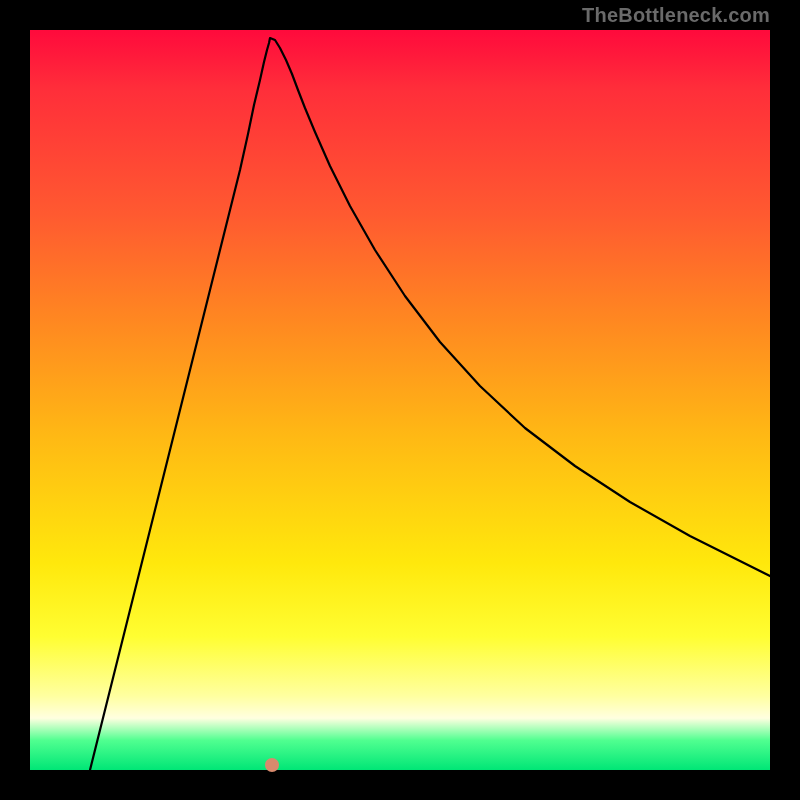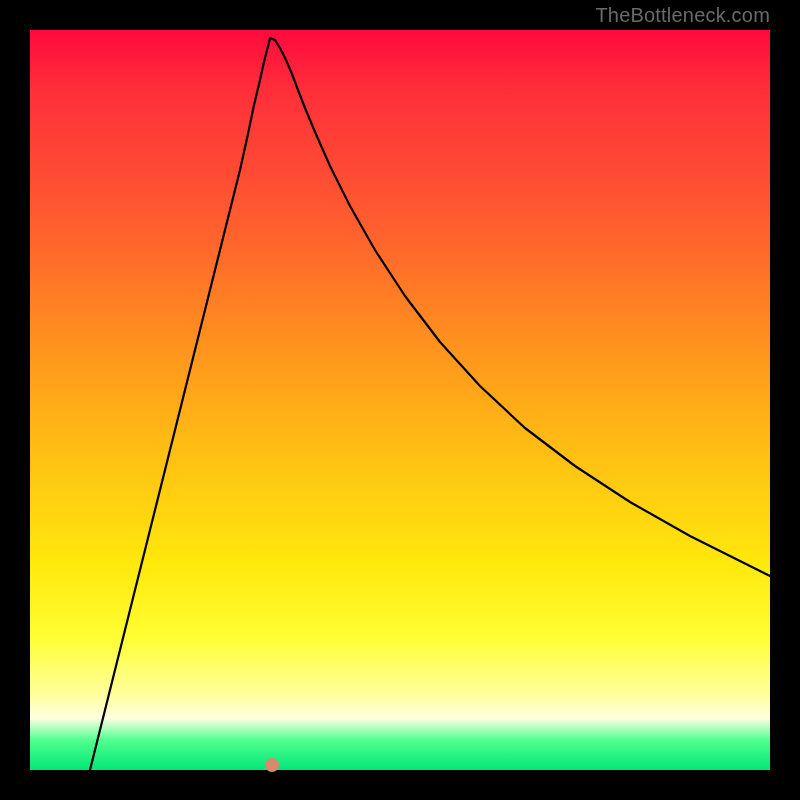--- a/index.html
+++ b/index.html
@@ -38,21 +38,21 @@
       #50ff90 96%,
       #00e676 100%
     );
   }
   .watermark {
     position: absolute;
     top: 4px;
     right: 30px;
     color: #6a6a6a;
     font-size: 20px;
-    font-weight: 400;
+    font-weight: 700;
     letter-spacing: 0.2px;
     user-select: none;
   }
   svg.curve {
     position: absolute;
     left: 0;
     top: 0;
     width: 740px;
     height: 740px;
     display: block;

